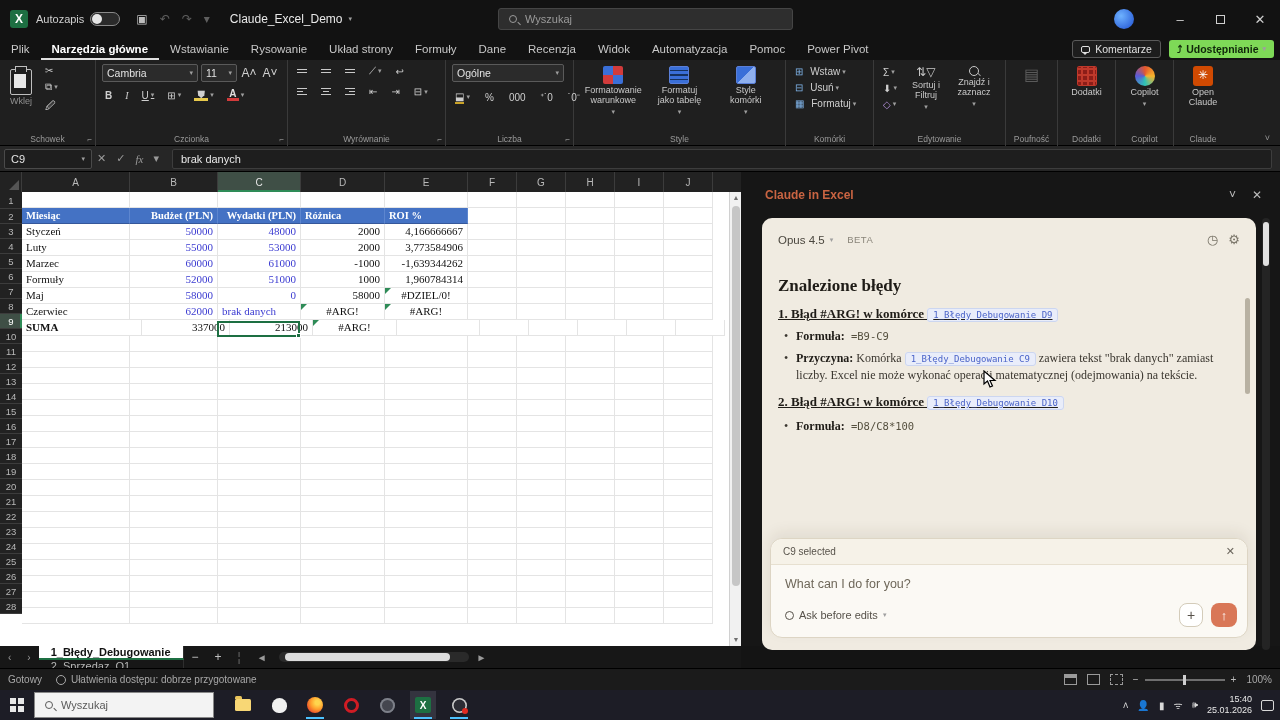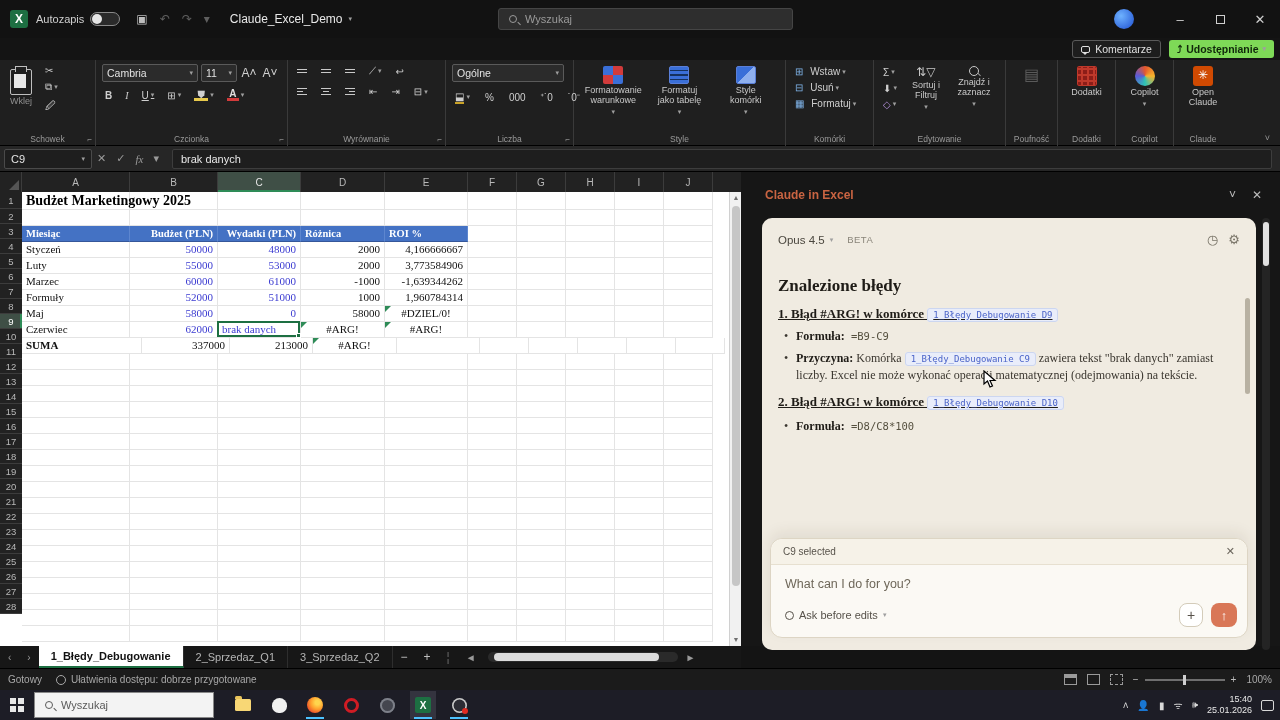--- a/index.html
+++ b/index.html
@@ -238,20 +238,34 @@
     <div id="tb-right">
       <div class="avatar"></div>
       <div class="winbtn">–</div>
       <div class="winbtn">
           <span class="maxbox"></span>
         </div>
       <div class="winbtn">✕</div>
     </div>
   </div>
 
+  <div id="ribbontabs">
+      <div class="rtab">Plik</div>
+      <div class="rtab active">Narzędzia główne</div>
+      <div class="rtab">Wstawianie</div>
+      <div class="rtab">Rysowanie</div>
+      <div class="rtab">Układ strony</div>
+      <div class="rtab">Formuły</div>
+      <div class="rtab">Dane</div>
+      <div class="rtab">Recenzja</div>
+      <div class="rtab">Widok</div>
+      <div class="rtab">Automatyzacja</div>
+      <div class="rtab">Pomoc</div>
+      <div class="rtab">Power Pivot</div>
+    </div>
   <div id="tabrow-right">
     <div class="comments-btn">
       <span class="bubble"></span>
       <span>Komentarze</span>
     </div>
     <div class="share-btn">
       <span>⤴</span>
       <span>Udostępnianie</span>
       <span class="caret">▾</span>
     </div>
@@ -516,32 +530,20 @@
         <div class="rhcell" style="height: 15px; text-align: right;">22</div>
         <div class="rhcell" style="height: 15px;">23</div>
         <div class="rhcell" style="height: 15px;">24</div>
         <div class="rhcell" style="height: 15px;">25</div>
         <div class="rhcell" style="height: 15px;">26</div>
         <div class="rhcell" style="height: 15px;">27</div>
         <div class="rhcell" style="height: 15px;">28</div>
       </div>
     <div id="cells">
         <div class="grow">
-          <div class="gcell sheet-title" style="width: 108px; height: 18px; line-height: 17px;">Budżet Marketingowy 2025</div>
-          <div class="gcell" style="width: 88px; height: 18px; line-height: 17px;"></div>
-          <div class="gcell" style="width: 83px; height: 18px; line-height: 17px;"></div>
-          <div class="gcell" style="width: 84px; height: 18px; line-height: 17px;"></div>
-          <div class="gcell" style="width: 83px; height: 18px; line-height: 17px;"></div>
-          <div class="gcell" style="width: 49px; height: 18px; line-height: 17px;"></div>
-          <div class="gcell" style="width: 49px; height: 18px; line-height: 17px;"></div>
-          <div class="gcell" style="width: 49px; height: 18px; line-height: 17px;"></div>
-          <div class="gcell" style="width: 49px; height: 18px; line-height: 17px;"></div>
-          <div class="gcell" style="width: 49px; height: 18px; line-height: 17px;"></div>
-        </div>
-        <div class="grow">
           <div class="gcell" style="width: 108px; height: 16px; line-height: 15px;"></div>
           <div class="gcell" style="width: 88px; height: 16px; line-height: 15px;"></div>
           <div class="gcell" style="width: 83px; height: 16px; line-height: 15px;"></div>
           <div class="gcell" style="width: 84px; height: 16px; line-height: 15px;"></div>
           <div class="gcell" style="width: 83px; height: 16px; line-height: 15px;"></div>
           <div class="gcell" style="width: 49px; height: 16px; line-height: 15px;"></div>
           <div class="gcell" style="width: 49px; height: 16px; line-height: 15px;"></div>
           <div class="gcell" style="width: 49px; height: 16px; line-height: 15px;"></div>
           <div class="gcell" style="width: 49px; height: 16px; line-height: 15px;"></div>
           <div class="gcell" style="width: 49px; height: 16px; line-height: 15px;"></div>
@@ -865,21 +867,21 @@
     <div id="vscroll">
       <span class="arr" style="top:0;">▲</span>
       <span class="thumb"></span>
       <span class="arr" style="bottom:0;">▼</span>
     </div>
   </div>
 
   <div id="sheettabs">
     <span class="tab-nav">‹</span>
     <span class="tab-nav">›</span>
-    <span id="stab-container" style="display:flex; height:22px;">
+    <span id="stab-container" style="display:flex; height:22px;flex-direction:column;">
         <div class="stab active">1_Błędy_Debugowanie</div>
         <div class="stab">2_Sprzedaz_Q1</div>
         <div class="stab">3_Sprzedaz_Q2</div>
       </span>
     <span class="tab-plusminus">−</span>
     <span class="tab-plusminus">+</span>
     <span class="tab-plusminus" style="color:#6a6a6a;">¦</span>
     <span class="tab-nav">◄</span>
     <div id="hscroll">
         <span class="thumb"></span>

